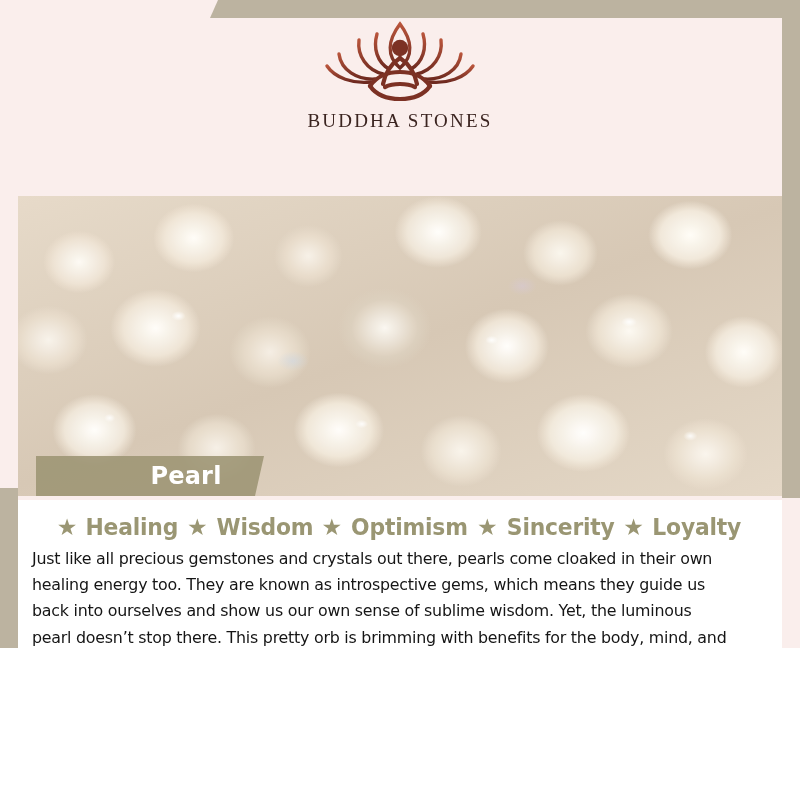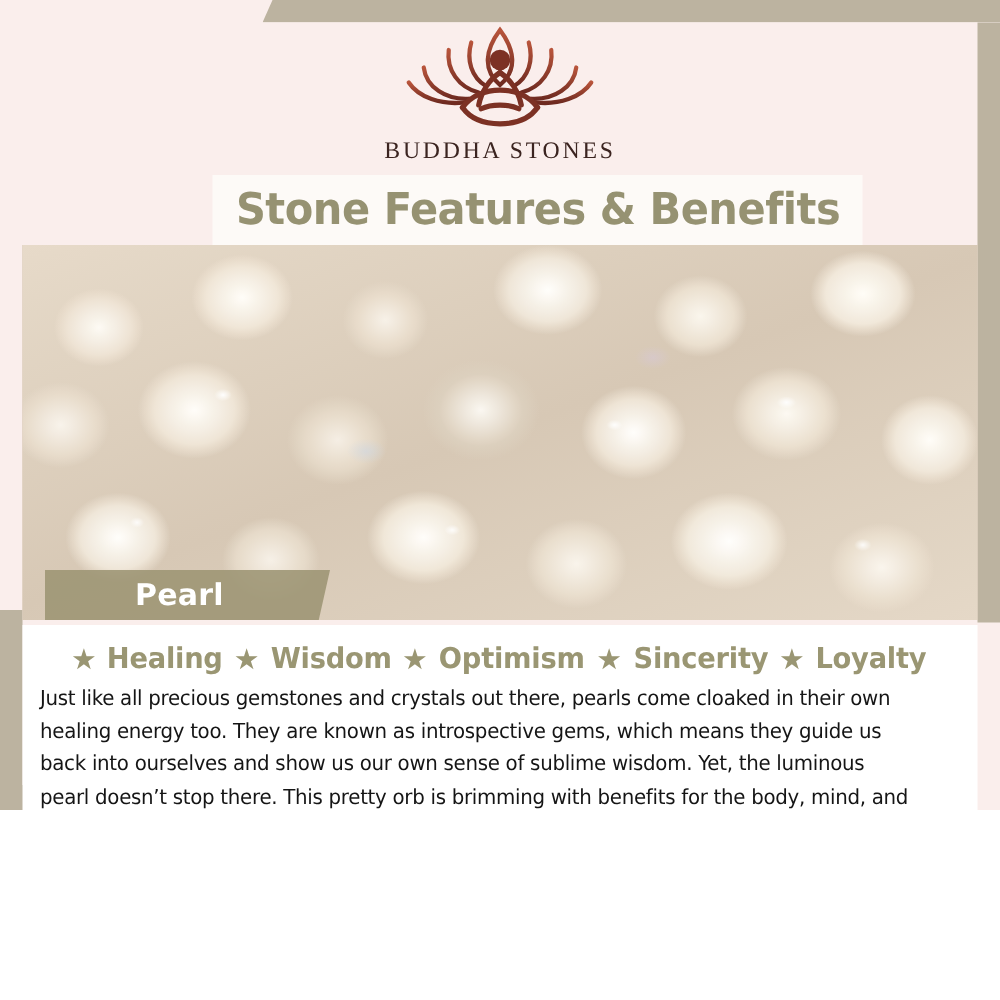--- a/index.html
+++ b/index.html
@@ -117,21 +117,21 @@
       radial-gradient(ellipse 22px 14px at 36% 55%, rgba(198,214,235,.45) 0%, rgba(198,214,235,0) 72%),
       radial-gradient(ellipse 20px 13px at 66% 30%, rgba(214,200,228,.4) 0%, rgba(214,200,228,0) 72%);
   }
 
   
   #stone-band {
     position:absolute; left:18px; bottom:0;
     width:228px; height:40px;
     background:rgba(156,148,115,0.88);
     clip-path:polygon(0 0, 100% 0, calc(100% - 9px) 100%, 0 100%);
-    display:flex; align-items:center;
+    display:flex; align-items:center;justify-content:center;
   }
   #stone-name {
     margin-left:72px;
     color:#ffffff;
     font-family:"DejaVu Sans", sans-serif;
     font-weight:bold;
     font-size:24px;
     letter-spacing:0.2px;
   }
 
@@ -220,23 +220,20 @@
         <path d="M85 44 C 76 50, 70 60, 68 70"></path>
         <path d="M85 44 C 94 50, 100 60, 102 70"></path>
         <path d="M55 72 C 62 62, 74 58, 85 58 C 96 58, 108 62, 115 72"></path>
         <path d="M55 72 C 62 82, 74 85, 85 85 C 96 85, 108 82, 115 72"></path>
         <path d="M70 73 C 78 69, 92 69, 100 73"></path>
       </g>
     </svg>
     <div id="logo-text">BUDDHA STONES</div>
   </div>
 
-  <div id="title-banner">
-    <div id="title-text">Stone Features &amp; Benefits</div>
-  </div>
 
   <div id="hero">
     <div id="hero-photo"></div>
     <div id="hero-spec"></div>
     <div id="stone-band">
       <span id="stone-name">Pearl</span>
     </div>
   </div>
 
   <div id="content-card">

